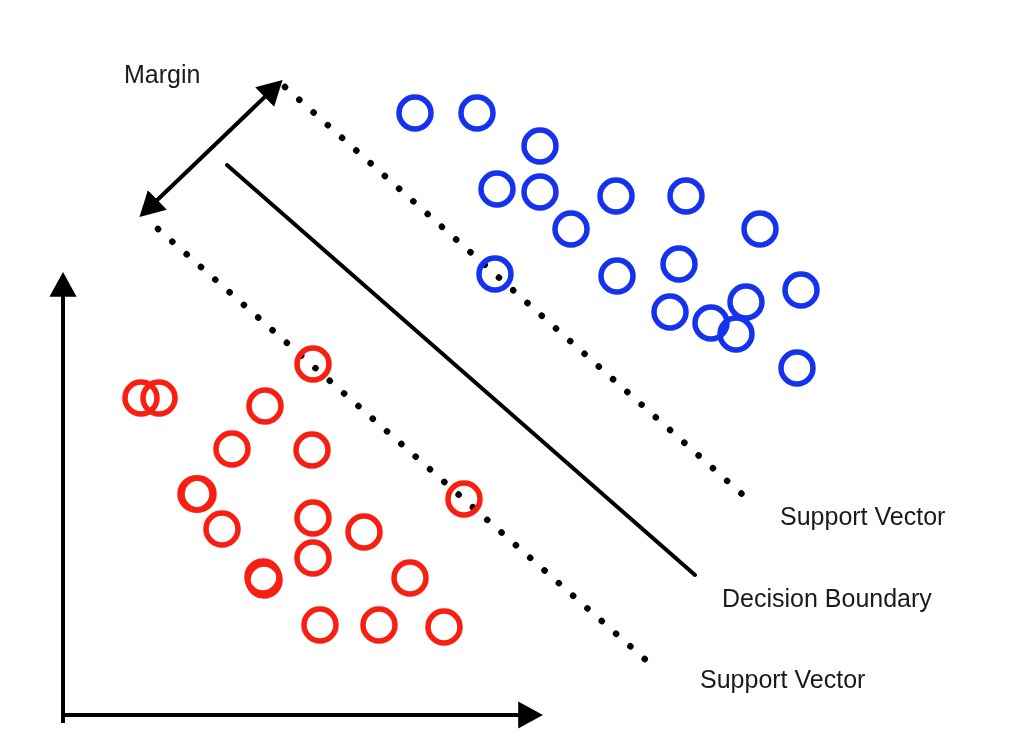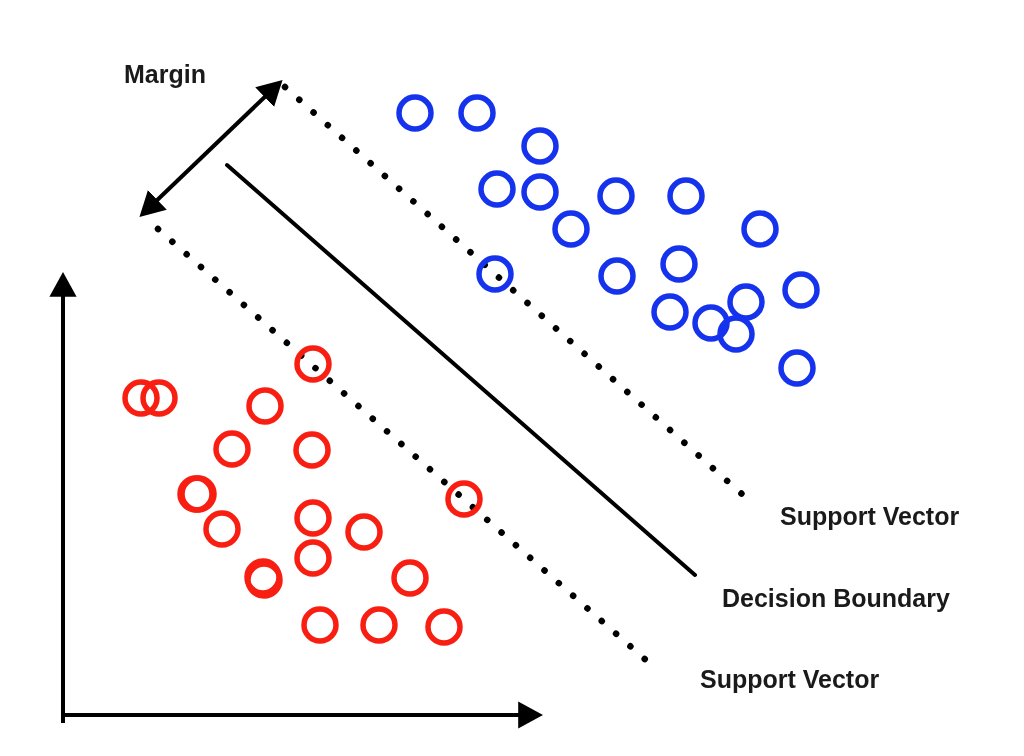--- a/index.html
+++ b/index.html
@@ -7,21 +7,20 @@
     padding: 0;
     background: #ffffff;
   }
   #stage {
     position: relative;
     width: 996px;
     height: 756px;
     background: #ffffff;
     overflow: hidden;
     font-family: "Liberation Sans", sans-serif;
-    font-weight: bold;
   }
   #svm-svg {
     position: absolute;
     left: 0;
     top: 0;
     width: 1024px;
     height: 756px;
   }
   .diagram-label {
     font-family: "Liberation Sans", sans-serif;

